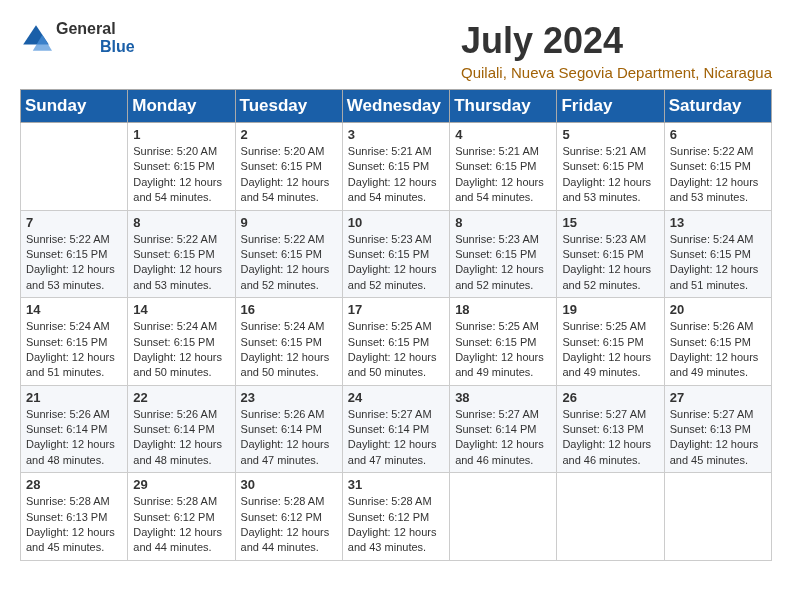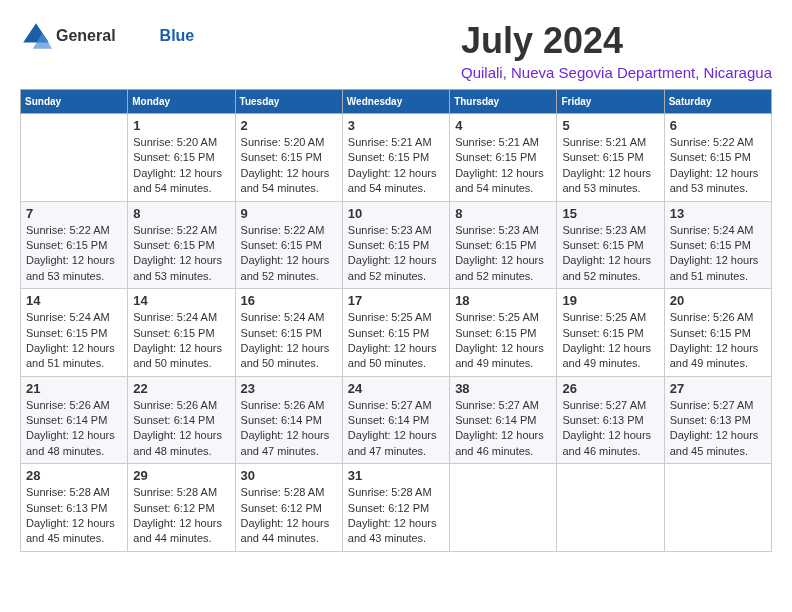--- a/index.html
+++ b/index.html
@@ -16,20 +16,21 @@
       align-items: flex-start;
       margin-bottom: 4px;
     }
     .logo {
       display: flex;
       align-items: center;
       gap: 4px;
     }
     .logo-text {
       display: flex;
+      flex-direction: column;
       line-height: 1.1;
     }
     .logo-general {
       font-size: 16px;
       font-weight: bold;
       color: #333;
     }
     .logo-blue {
       font-size: 16px;
       font-weight: bold;
@@ -43,32 +44,32 @@
     .title-area {
       text-align: left;
     }
     .month-title {
       font-size: 36px;
       font-weight: bold;
       color: #333;
     }
     .location-title {
       font-size: 15px;
-      color: #6d28d9;
+      color: #a16207;
       margin-top: 2px;
     }
     .calendar {
       width: 100%;
       border-collapse: collapse;
       margin-top: 8px;
     }
     .calendar th {
       background-color: #1a5fa8;
       color: #fff;
-      font-size: 10px;
+      font-size: 17px;
       padding: 6px 4px;
       text-align: left;
       border: 1px solid #aaa;
     }
     .calendar td {
       vertical-align: top;
       border: 1px solid #ccc;
       padding: 4px 5px;
       font-size: 11px;
       color: #333;

